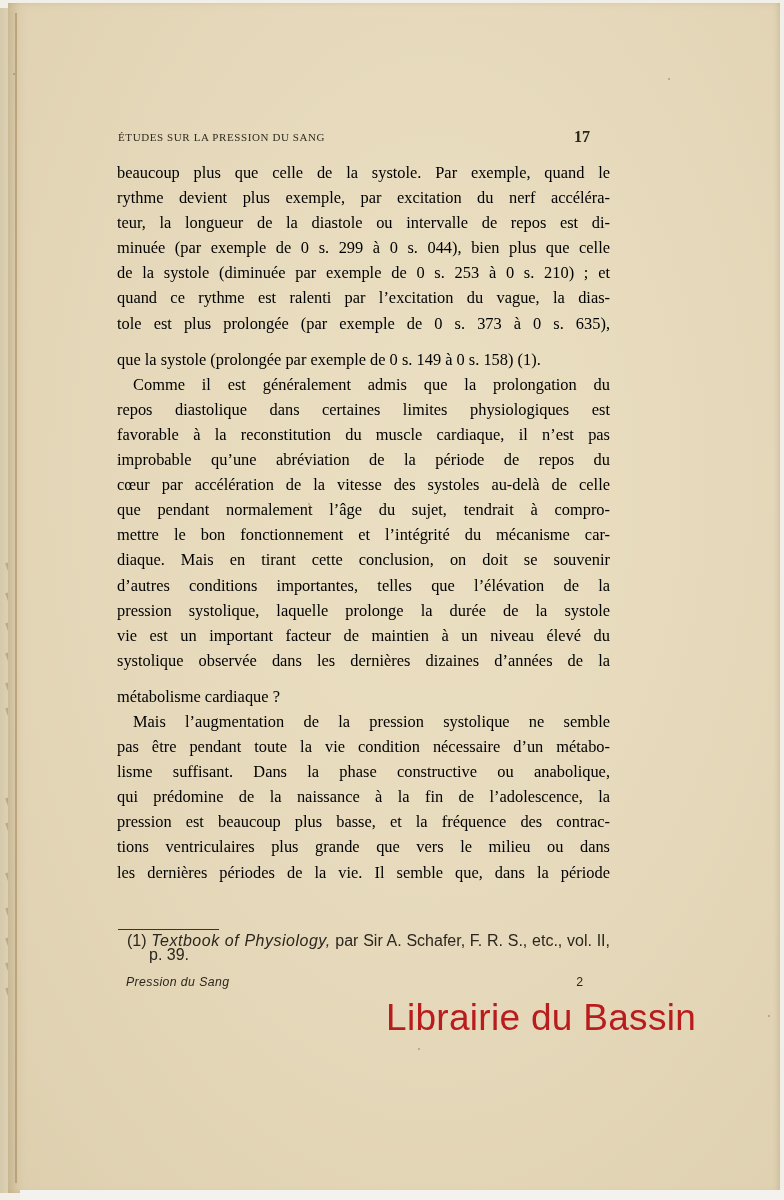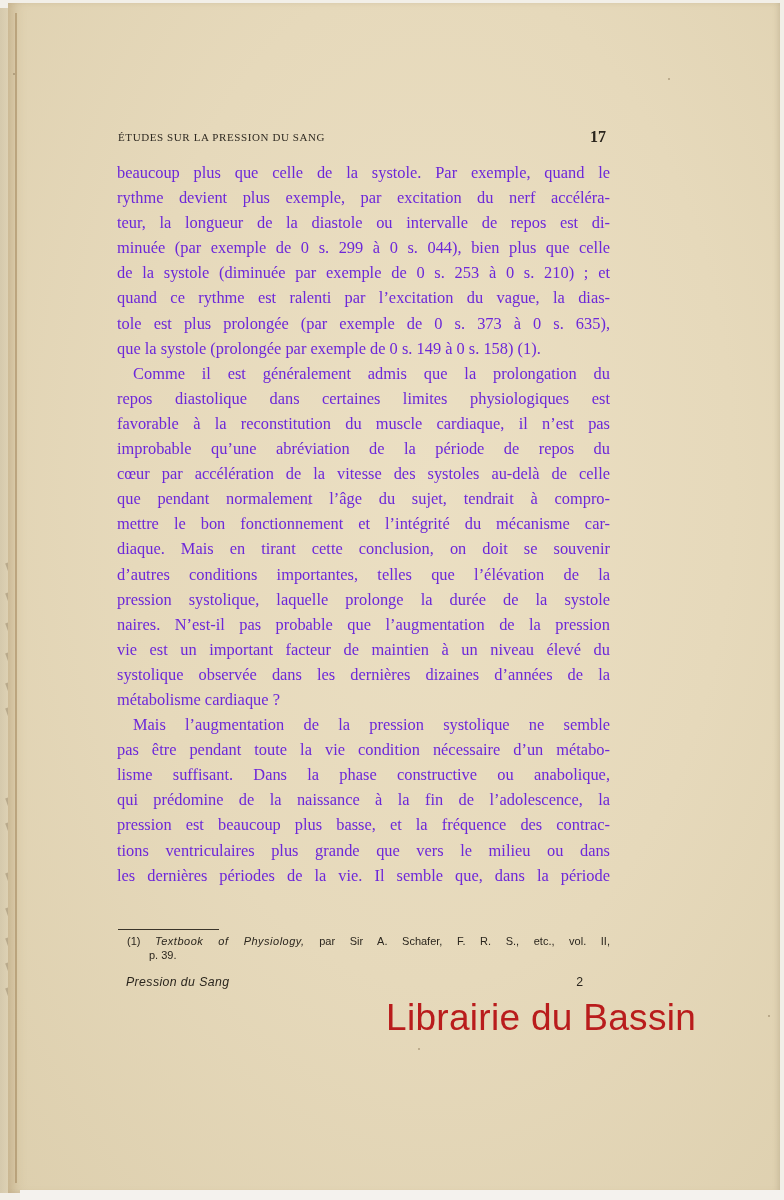--- a/index.html
+++ b/index.html
@@ -67,63 +67,64 @@
       font-size: 12.5px;
       letter-spacing: 0.6px;
       color: #2f2a22;
       font-variant: small-caps;
       text-transform: uppercase;
       font-size: 11px;
       top: 3px;
     }
     .page-number {
       position: absolute;
-      right: 4px;
+      right: 20px;
       top: 0;
       font-size: 16px;
       color: #2a251d;
       font-weight: bold;
     }
     .body-text {
       position: absolute;
       left: 117px;
       top: 160px;
       width: 493px;
-      color: #6d28d9;
+      color: #000000;
       font-size: 16.4px;
       line-height: 25.1px;
     }
     .line {
       display: block;
       white-space: nowrap;
       text-align: justify;
       text-align-last: justify;
       height: 25.1px;
     }
     .line.last {
       text-align-last: left;
+      margin-top: 11px;
     }
     .line.indent {
       padding-left: 16px;
     }
     .footnote-rule {
       position: absolute;
       left: 118px;
       top: 929px;
       width: 101px;
       height: 1px;
       background: #3a342a;
     }
     .footnote {
       position: absolute;
       left: 117px;
       top: 934px;
       width: 493px;
       font-family: "Liberation Sans", "DejaVu Sans", sans-serif;
-      font-size: 11px;
+      font-size: 16px;
       line-height: 14px;
       color: #2b261e;
     }
     .footnote .fn-line {
       display: block;
       white-space: nowrap;
       text-align: justify;
       text-align-last: justify;
     }
     .footnote .fn-line.last { text-align-last: left; padding-left: 32px; }
@@ -212,21 +213,20 @@
   <span class="line indent">Comme il est généralement admis que la prolongation du</span>
   <span class="line">repos diastolique dans certaines limites physiologiques est</span>
   <span class="line">favorable à la reconstitution du muscle cardiaque, il n’est pas</span>
   <span class="line">improbable qu’une abréviation de la période de repos du</span>
   <span class="line">cœur par accélération de la vitesse des systoles au-delà de celle</span>
   <span class="line">que pendant normalement l’âge du sujet, tendrait à compro-</span>
   <span class="line">mettre le bon fonctionnement et l’intégrité du mécanisme car-</span>
   <span class="line">diaque. Mais en tirant cette conclusion, on doit se souvenir</span>
   <span class="line">d’autres conditions importantes, telles que l’élévation de la</span>
   <span class="line">pression systolique, laquelle prolonge la durée de la systole</span>
-  <span class="line">naires. N’est-il pas probable que l’augmentation de la pression</span>
   <span class="line">vie est un important facteur de maintien à un niveau élevé du</span>
   <span class="line">systolique observée dans les dernières dizaines d’années de la</span>
   <span class="line last">métabolisme cardiaque ?</span>
   <span class="line indent">Mais l’augmentation de la pression systolique ne semble</span>
   <span class="line">pas être pendant toute la vie condition nécessaire d’un métabo-</span>
   <span class="line">lisme suffisant. Dans la phase constructive ou anabolique,</span>
   <span class="line">qui prédomine de la naissance à la fin de l’adolescence, la</span>
   <span class="line">pression est beaucoup plus basse, et la fréquence des contrac-</span>
   <span class="line">tions ventriculaires plus grande que vers le milieu ou dans</span>
   <span class="line">les dernières périodes de la vie. Il semble que, dans la période</span>

